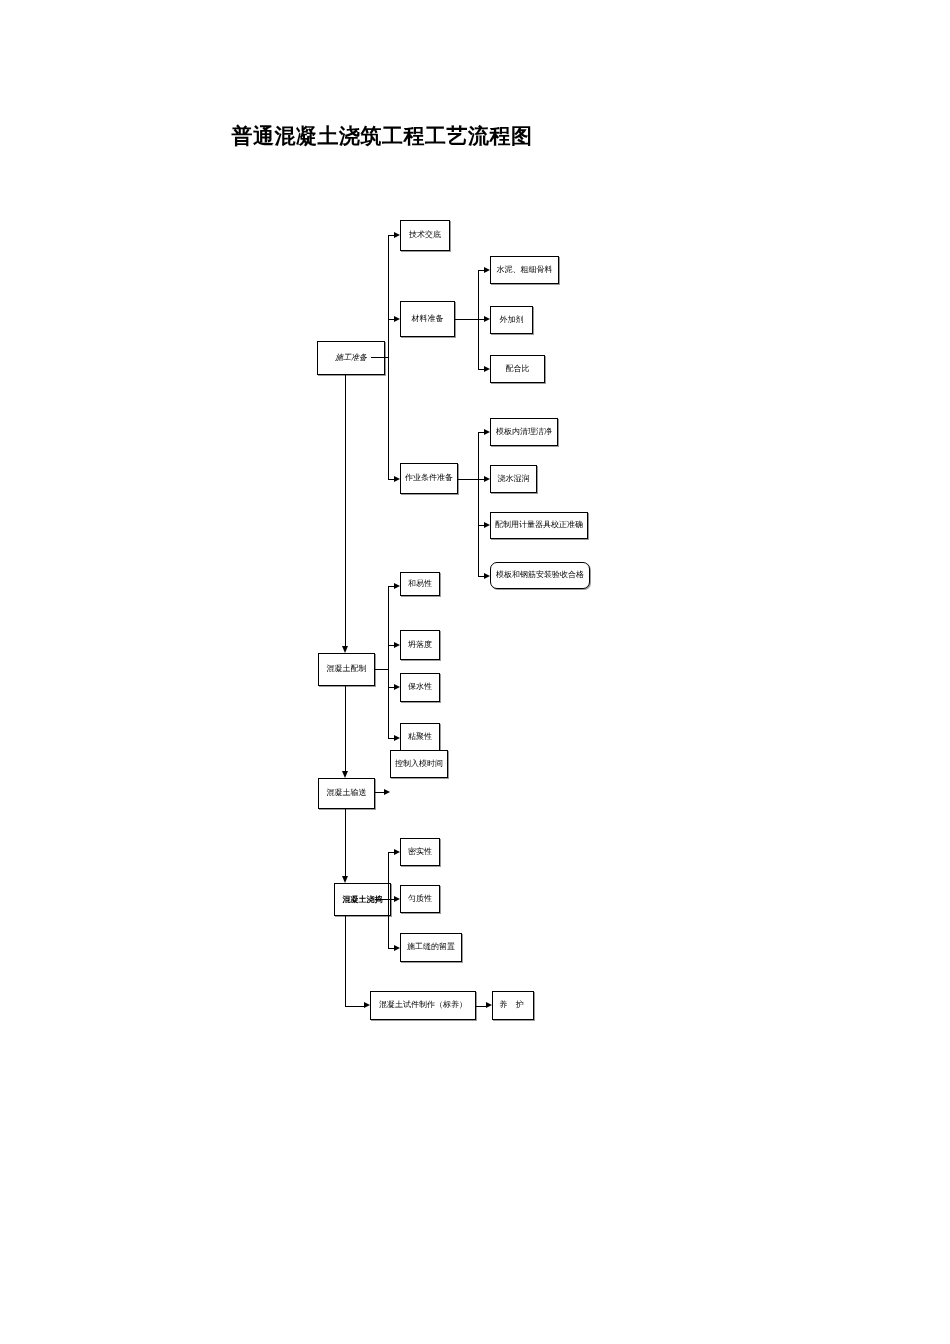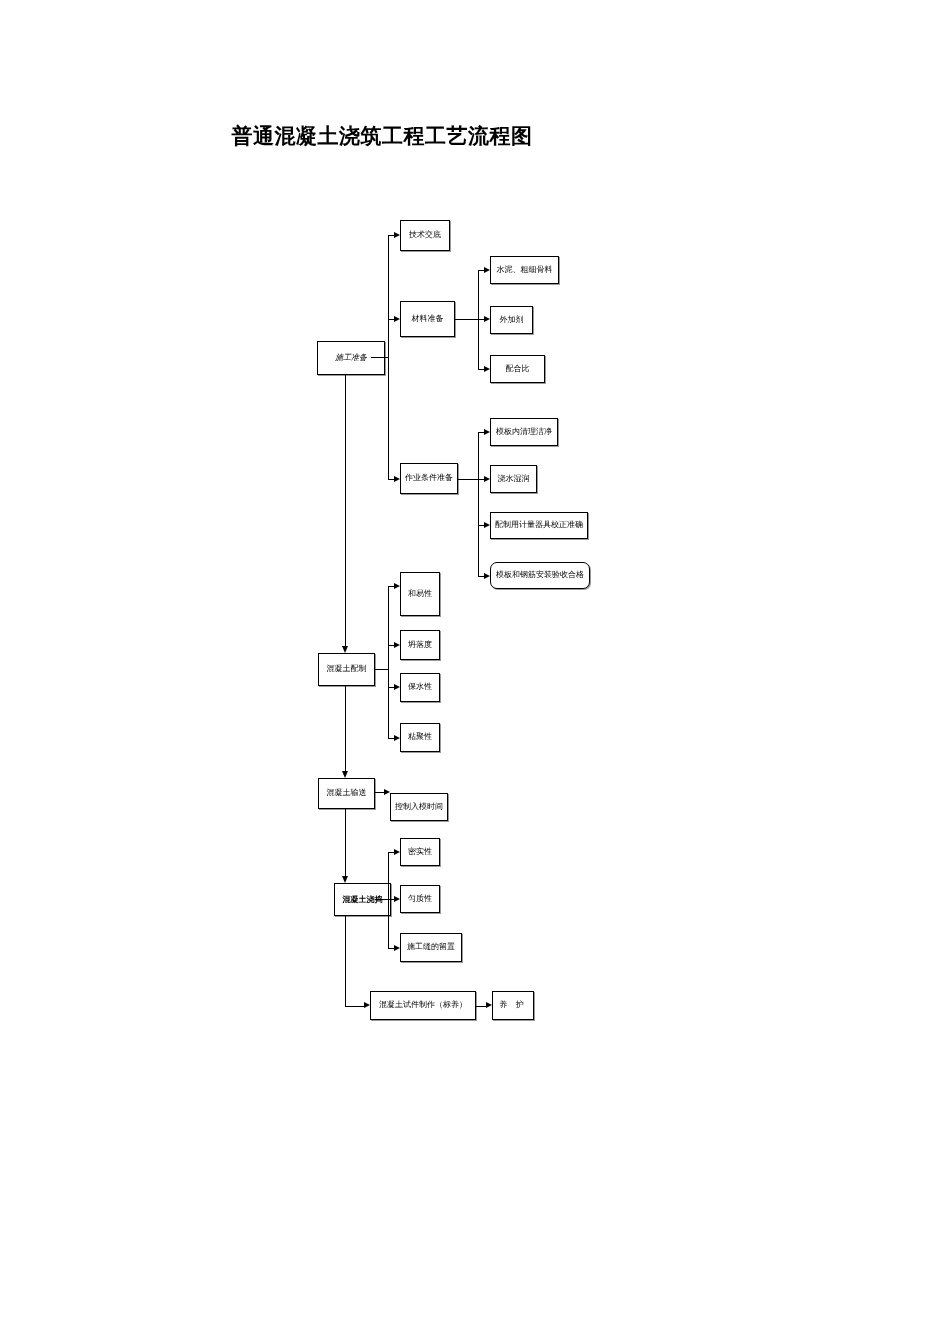--- a/index.html
+++ b/index.html
@@ -101,31 +101,31 @@
   <div class="node" style="left:490px; top:418px; width:68px; height:28px;">模板内清理洁净</div>
 
   <div class="node" style="left:490px; top:465px; width:47px; height:28px;">浇水湿润</div>
 
   <div class="node" style="left:490px; top:512px; width:98px; height:27px;">配制用计量器具校正准确</div>
 
   <div class="node" style="left:490px; top:562px; width:100px; height:27px;border-radius:7px;">模板和钢筋安装验收合格</div>
 
   <div class="node" style="left:318px; top:653px; width:57px; height:33px;">混凝土配制</div>
 
-  <div class="node" style="left:400px; top:572px; width:40px; height:44px;">和易性</div>
+  <div class="node" style="left:400px; top:572px; width:40px; height:24px;">和易性</div>
 
   <div class="node" style="left:400px; top:630px; width:40px; height:30px;">坍落度</div>
 
   <div class="node" style="left:400px; top:673px; width:40px; height:29px;">保水性</div>
 
   <div class="node" style="left:400px; top:723px; width:40px; height:29px;">粘聚性</div>
 
   <div class="node" style="left:318px; top:778px; width:57px; height:31px;">混凝土输送</div>
 
-  <div class="node" style="left:390px; top:793px; width:58px; height:28px;">控制入模时间</div>
+  <div class="node" style="left:390px; top:750px; width:58px; height:28px;">控制入模时间</div>
 
   <div class="node" style="left:334px; top:883px; width:57px; height:33px;font-weight:bold;">混凝土浇捣</div>
 
   <div class="node" style="left:400px; top:838px; width:40px; height:28px;">密实性</div>
 
   <div class="node" style="left:400px; top:885px; width:40px; height:28px;text-align:right;">匀质性</div>
 
   <div class="node" style="left:400px; top:933px; width:62px; height:29px;">施工缝的留置</div>
 
   <div class="node" style="left:370px; top:991px; width:106px; height:29px;">混凝土试件制作（标养）</div>

